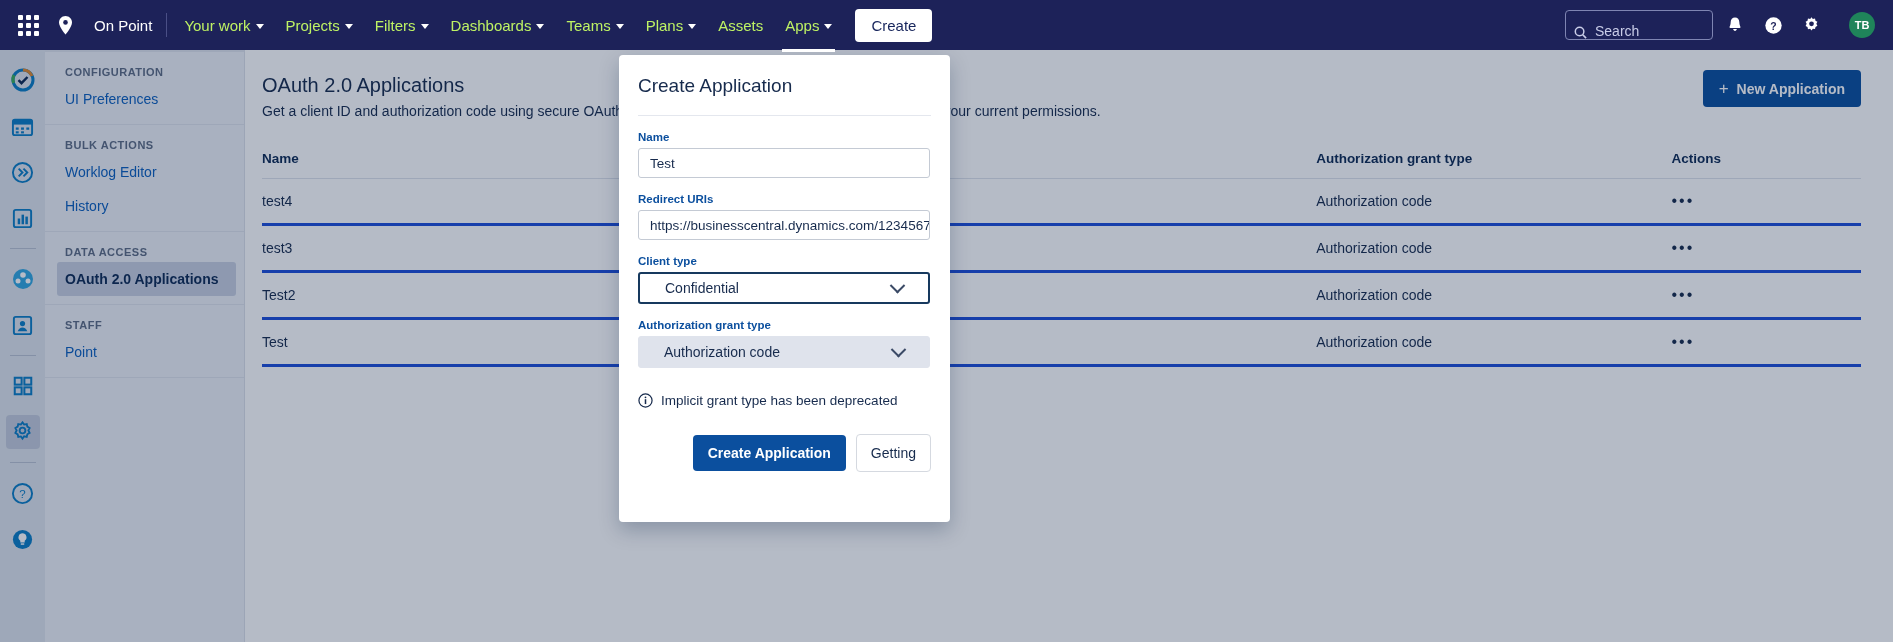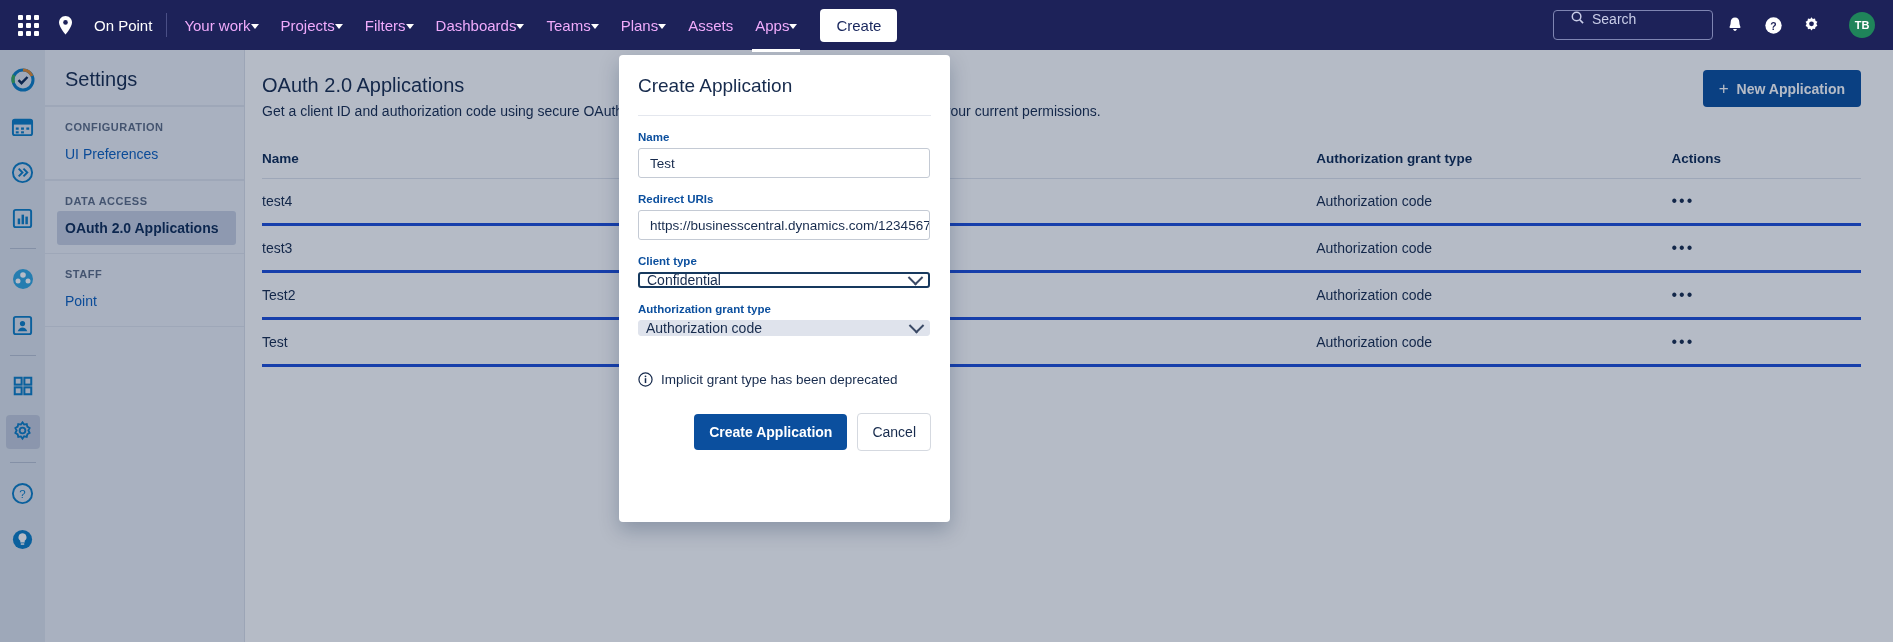--- a/index.html
+++ b/index.html
@@ -28,24 +28,24 @@
   }
   .grid-dots { display: grid; grid-template-columns: repeat(3, 5px); grid-gap: 3px; }
   .grid-dots i { display: block; width: 5px; height: 5px; background: #ffffff; border-radius: 1px; }
   .pin-icon { width: 34px; height: 50px; display: flex; align-items: center; justify-content: center; }
   .brand {
     font-size: 15px; color: #ffffff; padding: 0 14px 0 12px;
     white-space: nowrap;
   }
   .nav-sep { width: 1px; height: 24px; background: #4a4f86; margin: 0 6px 0 0; }
   .nav-item {
-    font-size: 15px; color: #f0abfc;
+    font-size: 15px; color: #bef264;
     padding: 7px 11px; border-radius: 3px;
     white-space: nowrap; cursor: pointer;
-    display: flex; align-items: center; 
+    display: flex; align-items: center; gap: 5px;
   }
   .nav-item .caret {
     display: inline-block; width: 0; height: 0;
     border-left: 4px solid transparent; border-right: 4px solid transparent;
     border-top: 5px solid #ffffff; margin-top: 2px;
   }
   .nav-item.active { position: relative; }
   .nav-item.active::after {
     content: ""; position: absolute; left: 8px; right: 8px; bottom: -11px;
     height: 3px; background: #ffffff;
@@ -55,24 +55,24 @@
     font-size: 15px; font-weight: 400;
     padding: 8px 16px; border-radius: 4px; border: none;
     margin-left: 12px; cursor: pointer;
     font-family: "Liberation Sans", sans-serif;
   }
   .nav-right {
     margin-left: auto; display: flex; align-items: center; gap: 6px;
     padding-right: 18px;
   }
   .searchbox {
-    display: flex; align-items: flex-start; gap: 8px;
-    width: 160px; height: 30px;
+    display: flex; align-items: flex-end; gap: 8px;
+    width: 148px; height: 30px;
     border: 1px solid #7f85b2; border-radius: 4px;
-    padding: 0 17px; color: #c9cde8; font-size: 14px;
+    padding: 0 8px; color: #c9cde8; font-size: 14px;
   }
   .searchbox .sfield { flex: 1; color: #c9cde8; font-size: 14px; }
   .icon-btn {
     width: 32px; height: 32px; border-radius: 50%;
     display: flex; align-items: center; justify-content: center;
     cursor: pointer;
   }
   .avatar {
     width: 26px; height: 26px; border-radius: 50%;
     background: #1f845a; color: #ffffff;
@@ -194,37 +194,37 @@
     width: 292px; height: 30px;
     border: 1px solid #c4cad4; border-radius: 3px;
     font-size: 13.5px; color: #172b4d;
     padding: 0 11px;
     display: flex; align-items: center;
     background: #ffffff;
     overflow: hidden; white-space: nowrap;
     cursor: text;
   }
   .sel {
-    width: 292px; height: 16px;
+    width: 292px; height: 32px;
     border: 1px solid #c4cad4; border-radius: 3px;
     font-size: 14px; color: #172b4d;
-    padding: 0 7px;
+    padding: 0 25px;
     display: flex; align-items: center; justify-content: space-between;
     background: #ffffff; cursor: pointer;
   }
   .sel.focused { border: 2px solid #17395e; }
   .sel.disabled { background: #dfe3ec; border-color: #dfe3ec; cursor: default; }
   .chev {
     width: 11px; height: 11px;
     border-right: 2px solid #3b4a66; border-bottom: 2px solid #3b4a66;
     transform: rotate(45deg) translate(-2px,-2px);
   }
   .note {
     display: flex; align-items: center; gap: 8px;
-    margin-top: 36px; font-size: 13.5px; color: #172b4d;
+    margin-top: 25px; font-size: 13.5px; color: #172b4d;
   }
   .modal-actions {
     display: flex; align-items: center; gap: 10px;
     justify-content: flex-end;
     margin-top: 26px;
   }
   .btn-primary {
     background: #0b4f9e; color: #ffffff;
     border: none; border-radius: 4px;
     font-size: 14px; font-weight: bold;
@@ -407,31 +407,35 @@
     <div class="rail-item">
       <svg width="23" height="23" viewBox="0 0 24 24">
         <circle cx="12" cy="12" r="10" fill="#0b7dc4"></circle>
         <path d="M12 5.5a4.2 4.2 0 0 0-2.3 7.7v1.8h4.6v-1.8A4.2 4.2 0 0 0 12 5.5z" fill="#ffffff"></path>
         <rect x="10.2" y="16" width="3.6" height="1.5" fill="#ffffff"></rect>
       </svg>
     </div>
   </div>
 
   <div class="sidebar">
-    <div class="sidebar-title">Settings</div>
     <div class="side-div"></div>
 
     <div class="side-div"></div>
 
     <div class="side-group">
       <div class="side-head">CONFIGURATION</div>
       <div class="side-link">UI Preferences</div>
     </div>
     <div class="side-div"></div>
 
+    <div class="side-group">
+      <div class="side-head">BULK ACTIONS</div>
+      <div class="side-link">Worklog Editor</div>
+      <div class="side-link">History</div>
+    </div>
     <div class="side-div"></div>
 
     <div class="side-group">
       <div class="side-head">DATA ACCESS</div>
       <div class="side-link selected">OAuth 2.0 Applications</div>
     </div>
     <div class="side-div"></div>
 
     <div class="side-group">
       <div class="side-head">STAFF</div>
@@ -534,17 +538,17 @@
       <svg width="15" height="15" viewBox="0 0 16 16">
         <circle cx="8" cy="8" r="7" fill="none" stroke="#172b4d" stroke-width="1.3"></circle>
         <circle cx="8" cy="4.6" r="0.95" fill="#172b4d"></circle>
         <rect x="7.2" y="6.6" width="1.6" height="5.2" fill="#172b4d"></rect>
       </svg>
       <span>Implicit grant type has been deprecated</span>
     </div>
 
     <div class="modal-actions">
       <button class="btn-primary">Create Application</button>
-      <button class="btn-secondary">Cancel</button>
+      <button class="btn-secondary">Getting</button>
     </div>
   </div>
 
 </div>
 
 </body></html>

